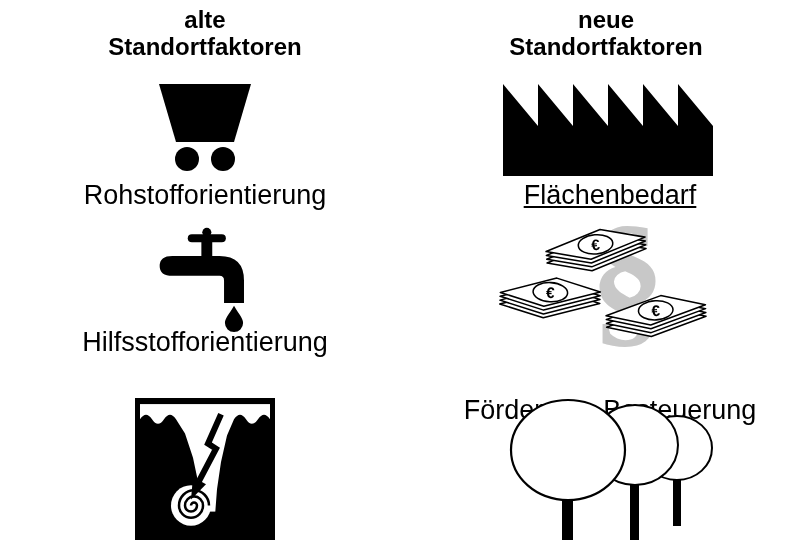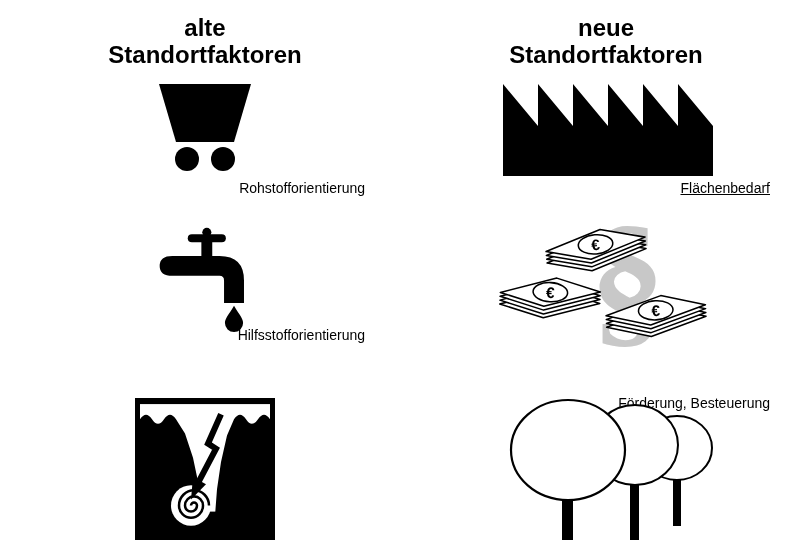--- a/index.html
+++ b/index.html
@@ -4,26 +4,26 @@
 <style>
   * { margin:0; padding:0; box-sizing:border-box; }
   html,body { background:#ffffff; }
   .canvas {
     position:relative; width:808px; height:540px; background:#ffffff;
     overflow:hidden; color:#000;
     font-family:"Liberation Sans","DejaVu Sans",sans-serif;
   }
   .col-title {
     position:absolute; top:6px; width:320px; text-align:center;
-    font-size:24px; line-height:27px; font-weight:bold;margin-top:8px;
+    font-size:24px; line-height:27px; font-weight:bold;
   }
   .col-title-left { left:45px; }
   .col-title-right { left:446px; }
   .caption {
-    position:absolute; width:320px; text-align:right; font-size:14px;
+    position:absolute; width:320px; text-align:center; font-size:27px;
   }
   .icon { position:absolute; }
   .icon svg { display:block; }
   .cart-icon    { left:155px; top:82px; }
   .tap-icon     { left:155px; top:226px; }
   .hydro-icon   { left:135px; top:398px; }
   .factory-icon { left:502px; top:84px; }
   .money-group  { left:495px; top:216px; width:235px; height:134px; }
   .trees-icon   { left:500px; top:398px; }
   .paragraph-sign {

